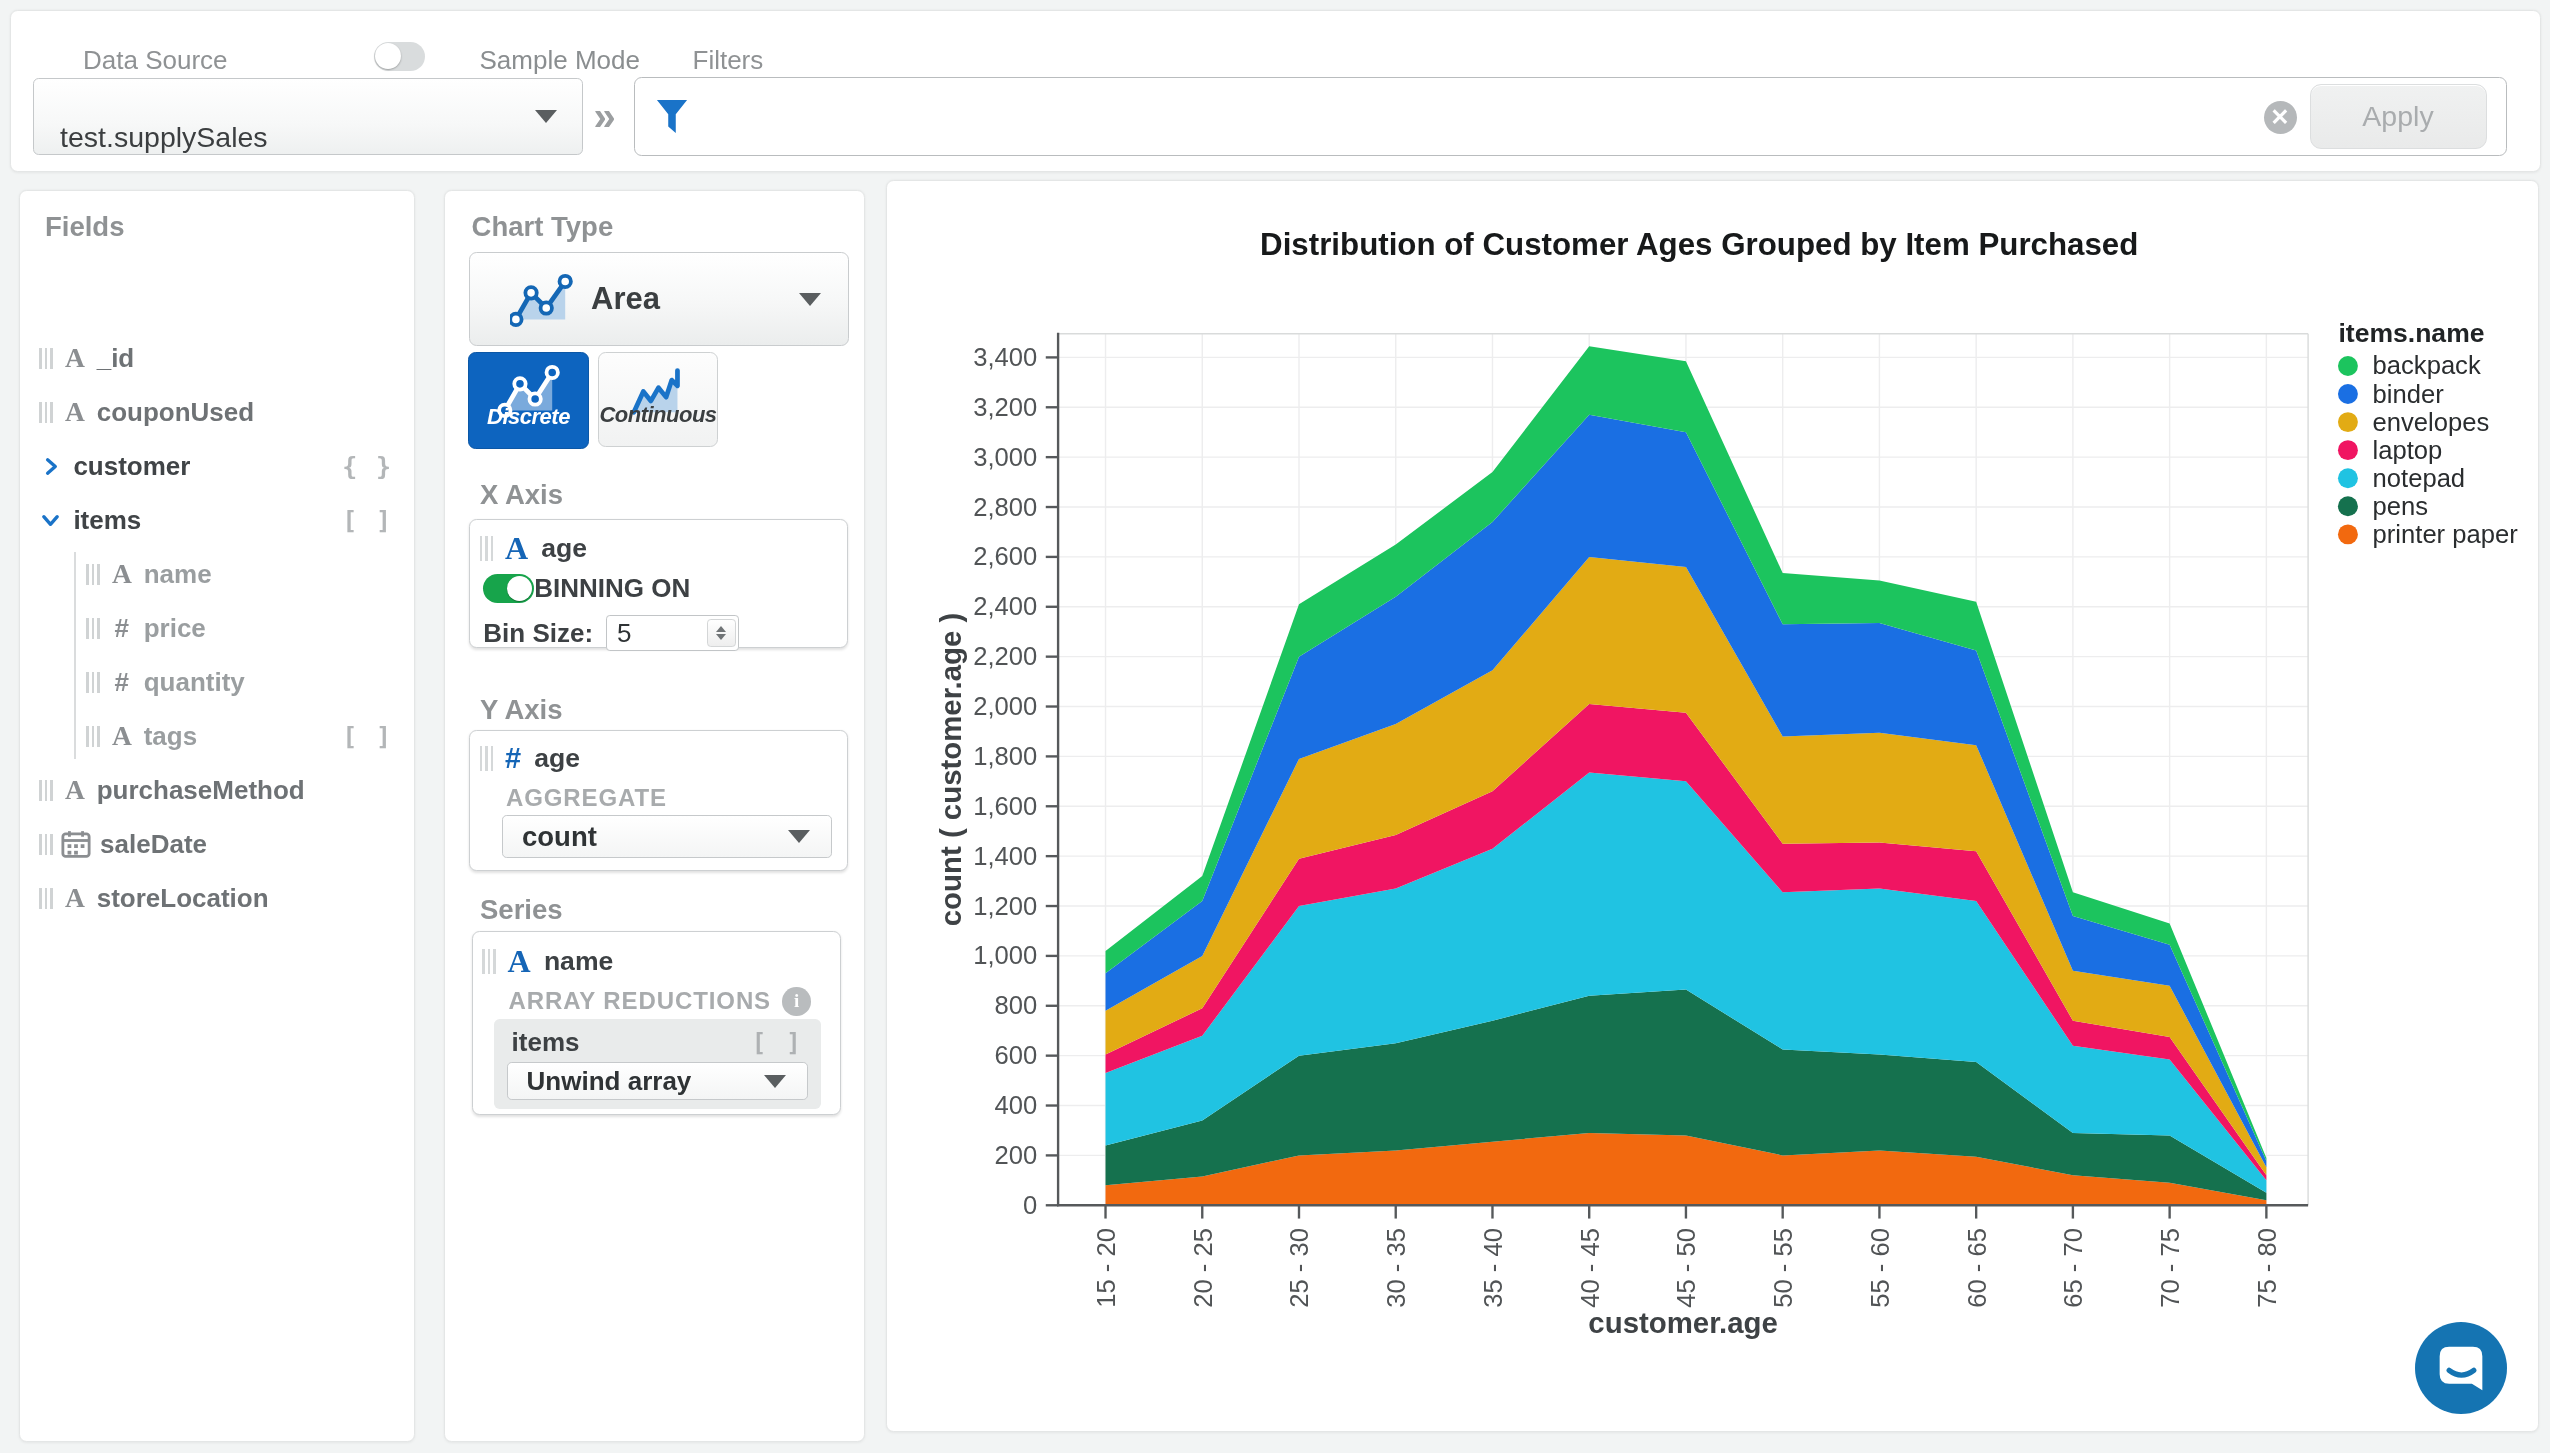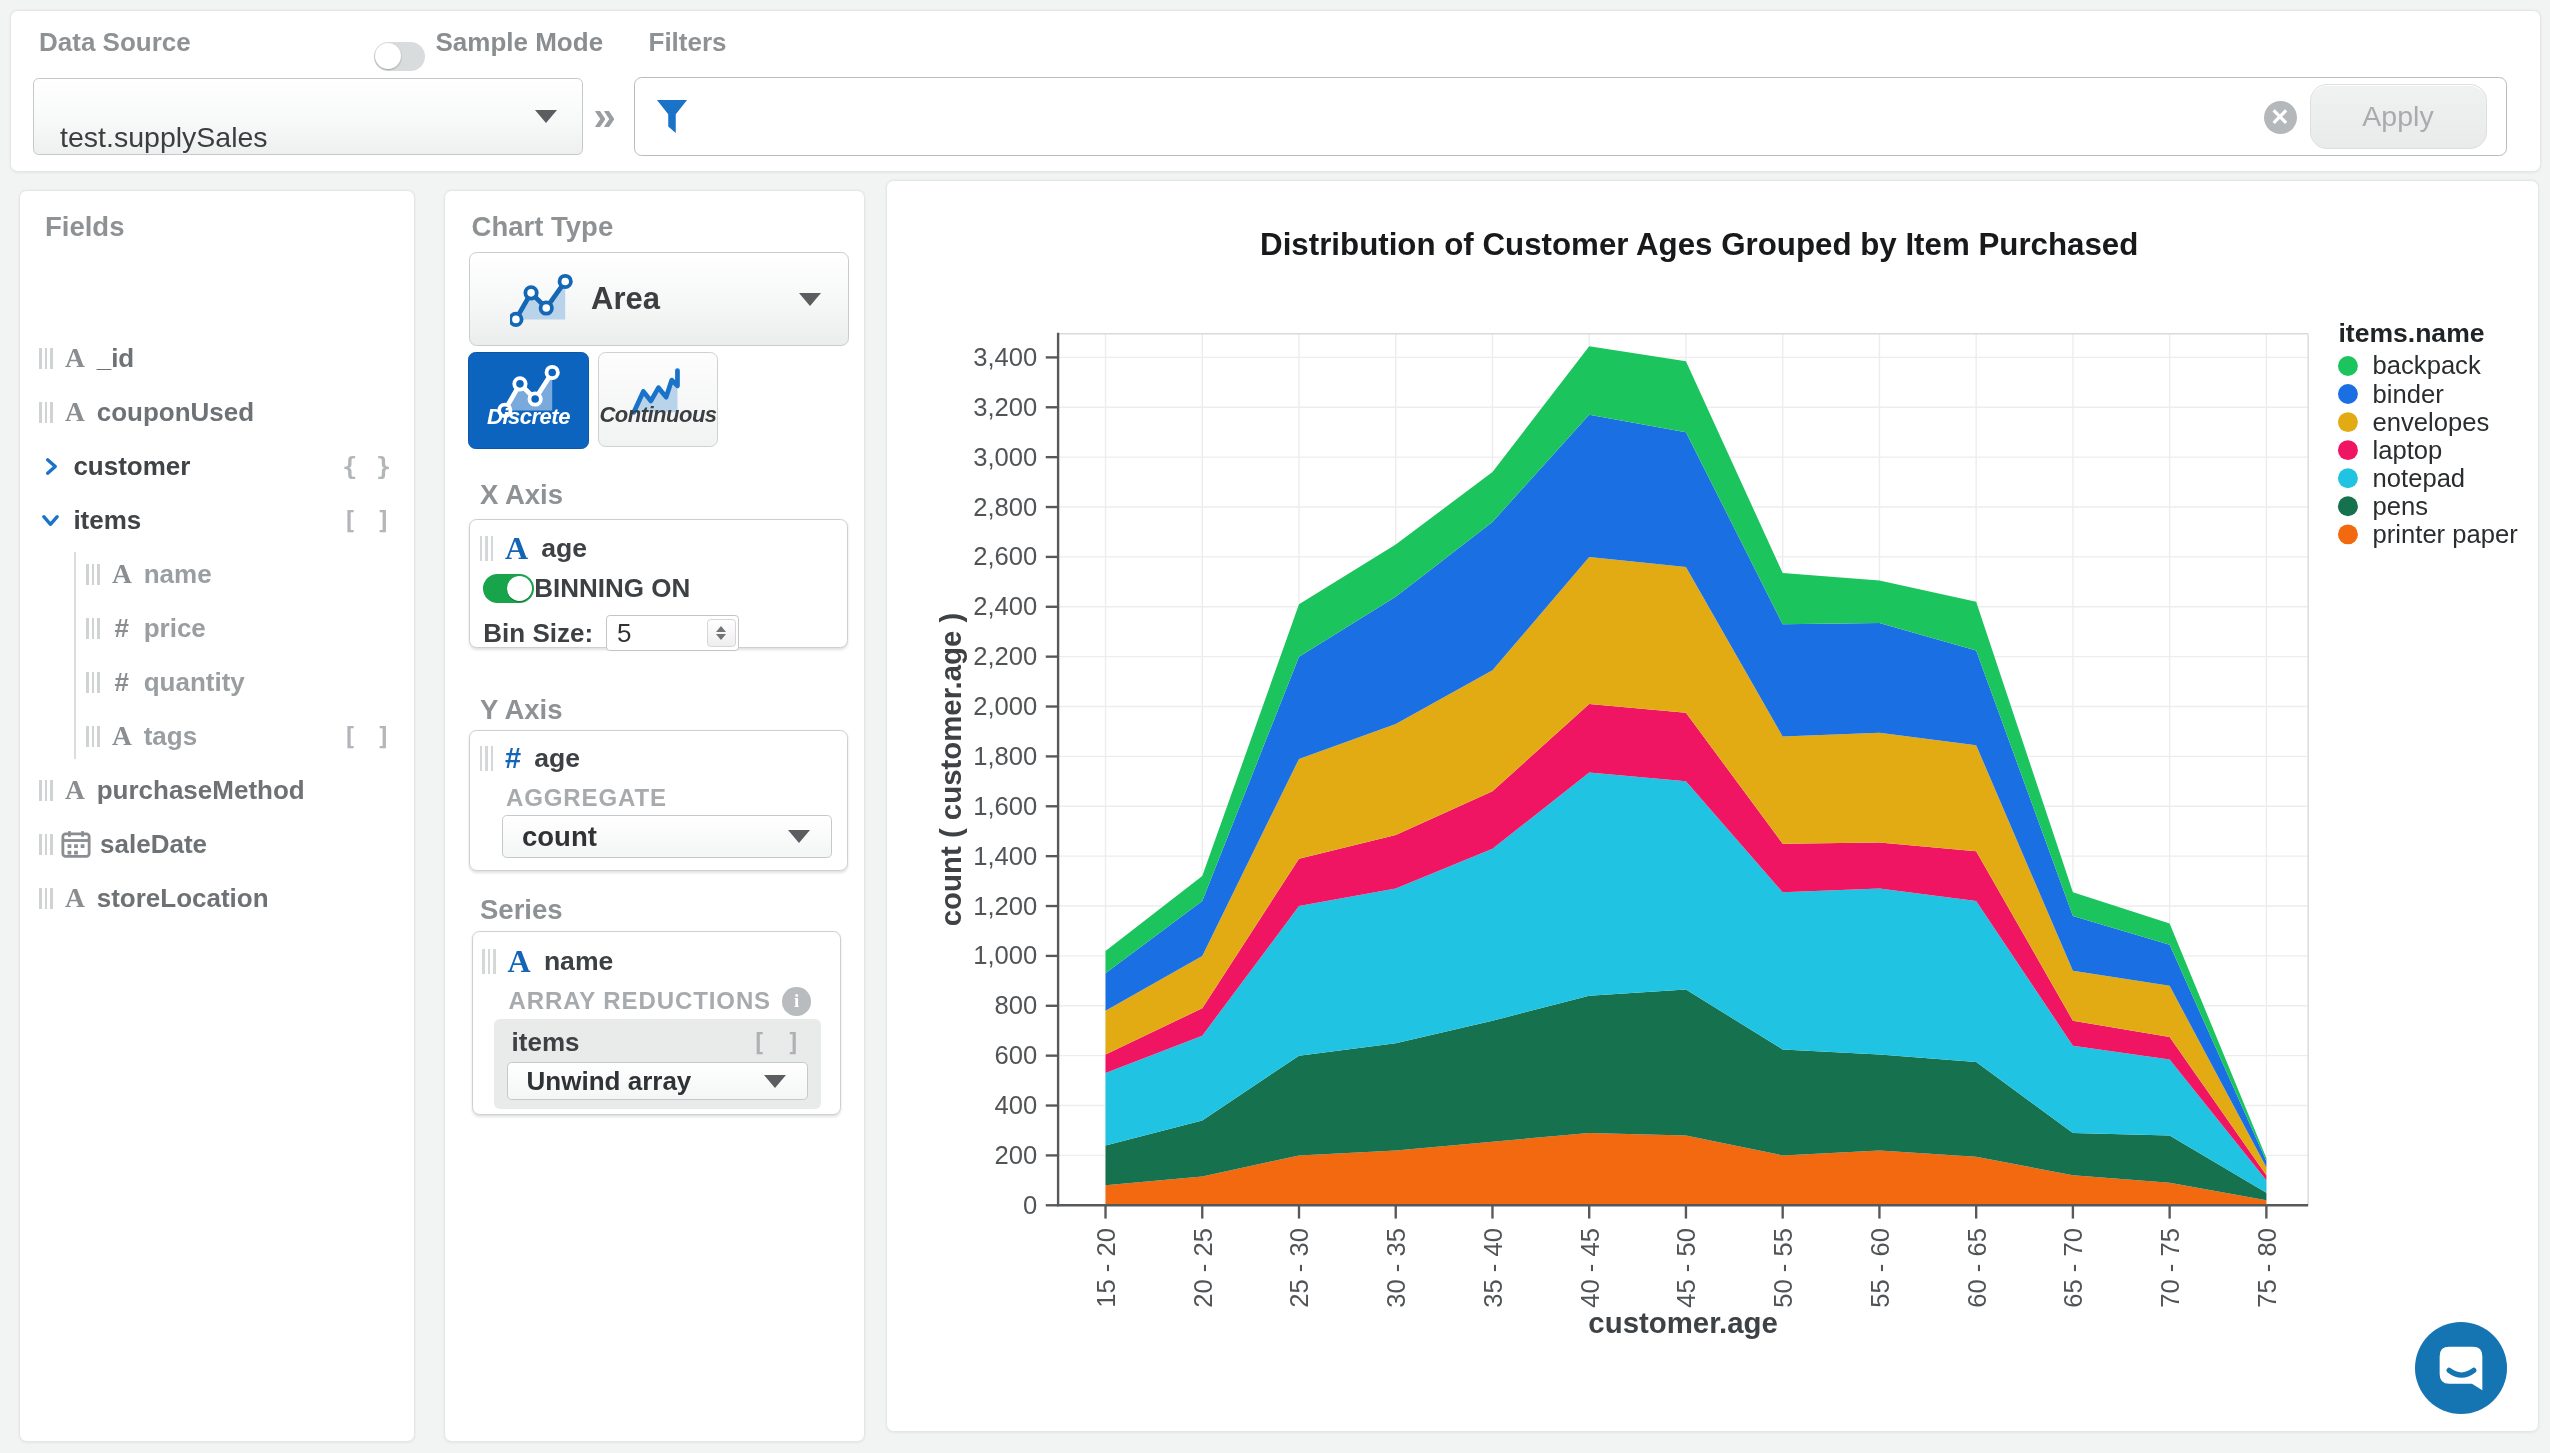--- a/index.html
+++ b/index.html
@@ -14,22 +14,22 @@
   .card {
     position:absolute;
     background:#fff;
     border:0.9px solid #e4e6e6;
     border-radius:7.6px;
     box-shadow:0 0.9px 2.8px rgba(0,0,0,0.06);
   }
   
   #topbar { left:9.5px; top:9.5px; width:2531px; height:162px; }
   .bar-label {
-    position:absolute; top:16px;
-    font-size:26px; font-weight:bold; color:#8f9294;
+    position:absolute; top:34px;
+    font-size:26px; font-weight:normal; color:#8f9294;margin-left:44px;
   }
   #ds-label { left:28.5px; }
   #sample-toggle {
     position:absolute; left:363px; top:31px; width:51px; height:29px;
     background:#d9dcdd; border-radius:15px; cursor:pointer;
   }
   #sample-toggle .knob {
     position:absolute; left:1.9px; top:1.9px; width:26px; height:26px;
     background:#fff; border-radius:50%;
     box-shadow:0 0.9px 1.9px rgba(0,0,0,0.3);
@@ -58,21 +58,21 @@
   }
   #funnel-icon { position:absolute; left:21px; top:21px; }
   #clear-filter {
     position:absolute; right:209px; top:23px; width:33px; height:33px;
     background:#b5b8ba; border-radius:50%; cursor:pointer;
     color:#fff; font-size:23px; font-weight:bold; text-align:center; line-height:33px;
   }
   #apply-btn {
     position:absolute; right:19px; top:6.6px; width:177px; height:65px;
     background:linear-gradient(180deg,#f0f1f1,#e9eaea);
-    border:0.9px solid #dcdedf; border-radius:17px;
+    border:0.9px solid #dcdedf; border-radius:11px;
     box-shadow:inset 0 0.9px 0 #fff;
     font-size:28.5px; font-weight:500; color:#a9acae;
     text-align:center; line-height:63px; cursor:default;
   }
   
   #fields-panel { left:19px; top:190px; width:396px; height:1252px; }
   .panel-heading {
     position:absolute; font-size:27.5px; font-weight:bold; color:#8f9294;
   }
   #fields-title { left:25px; top:20px; }

